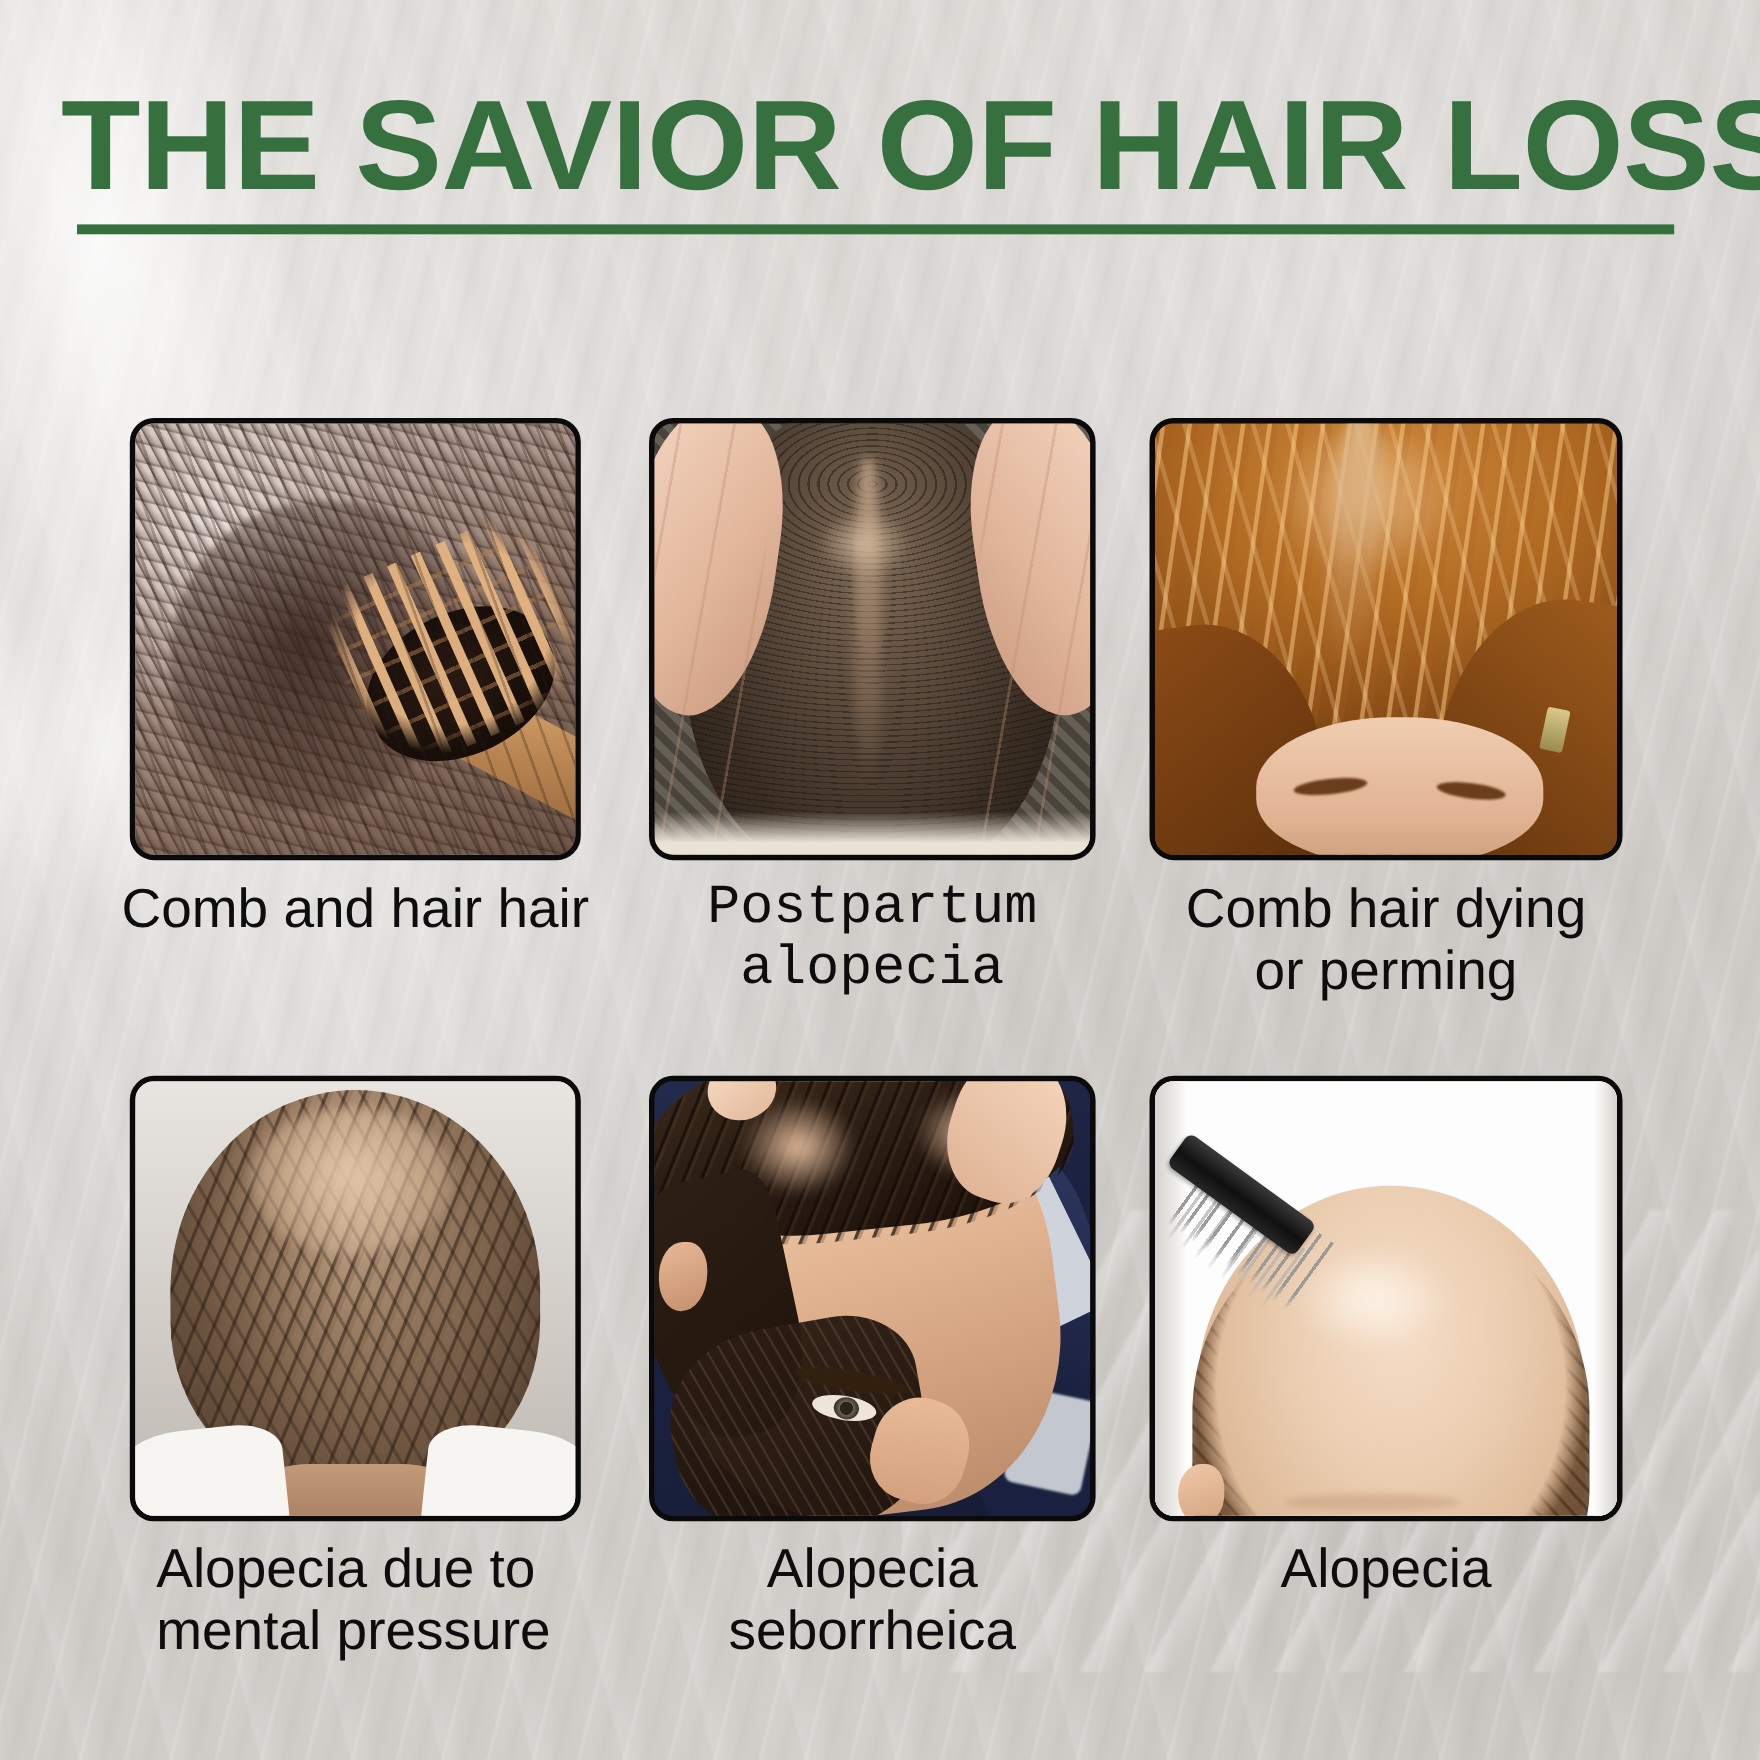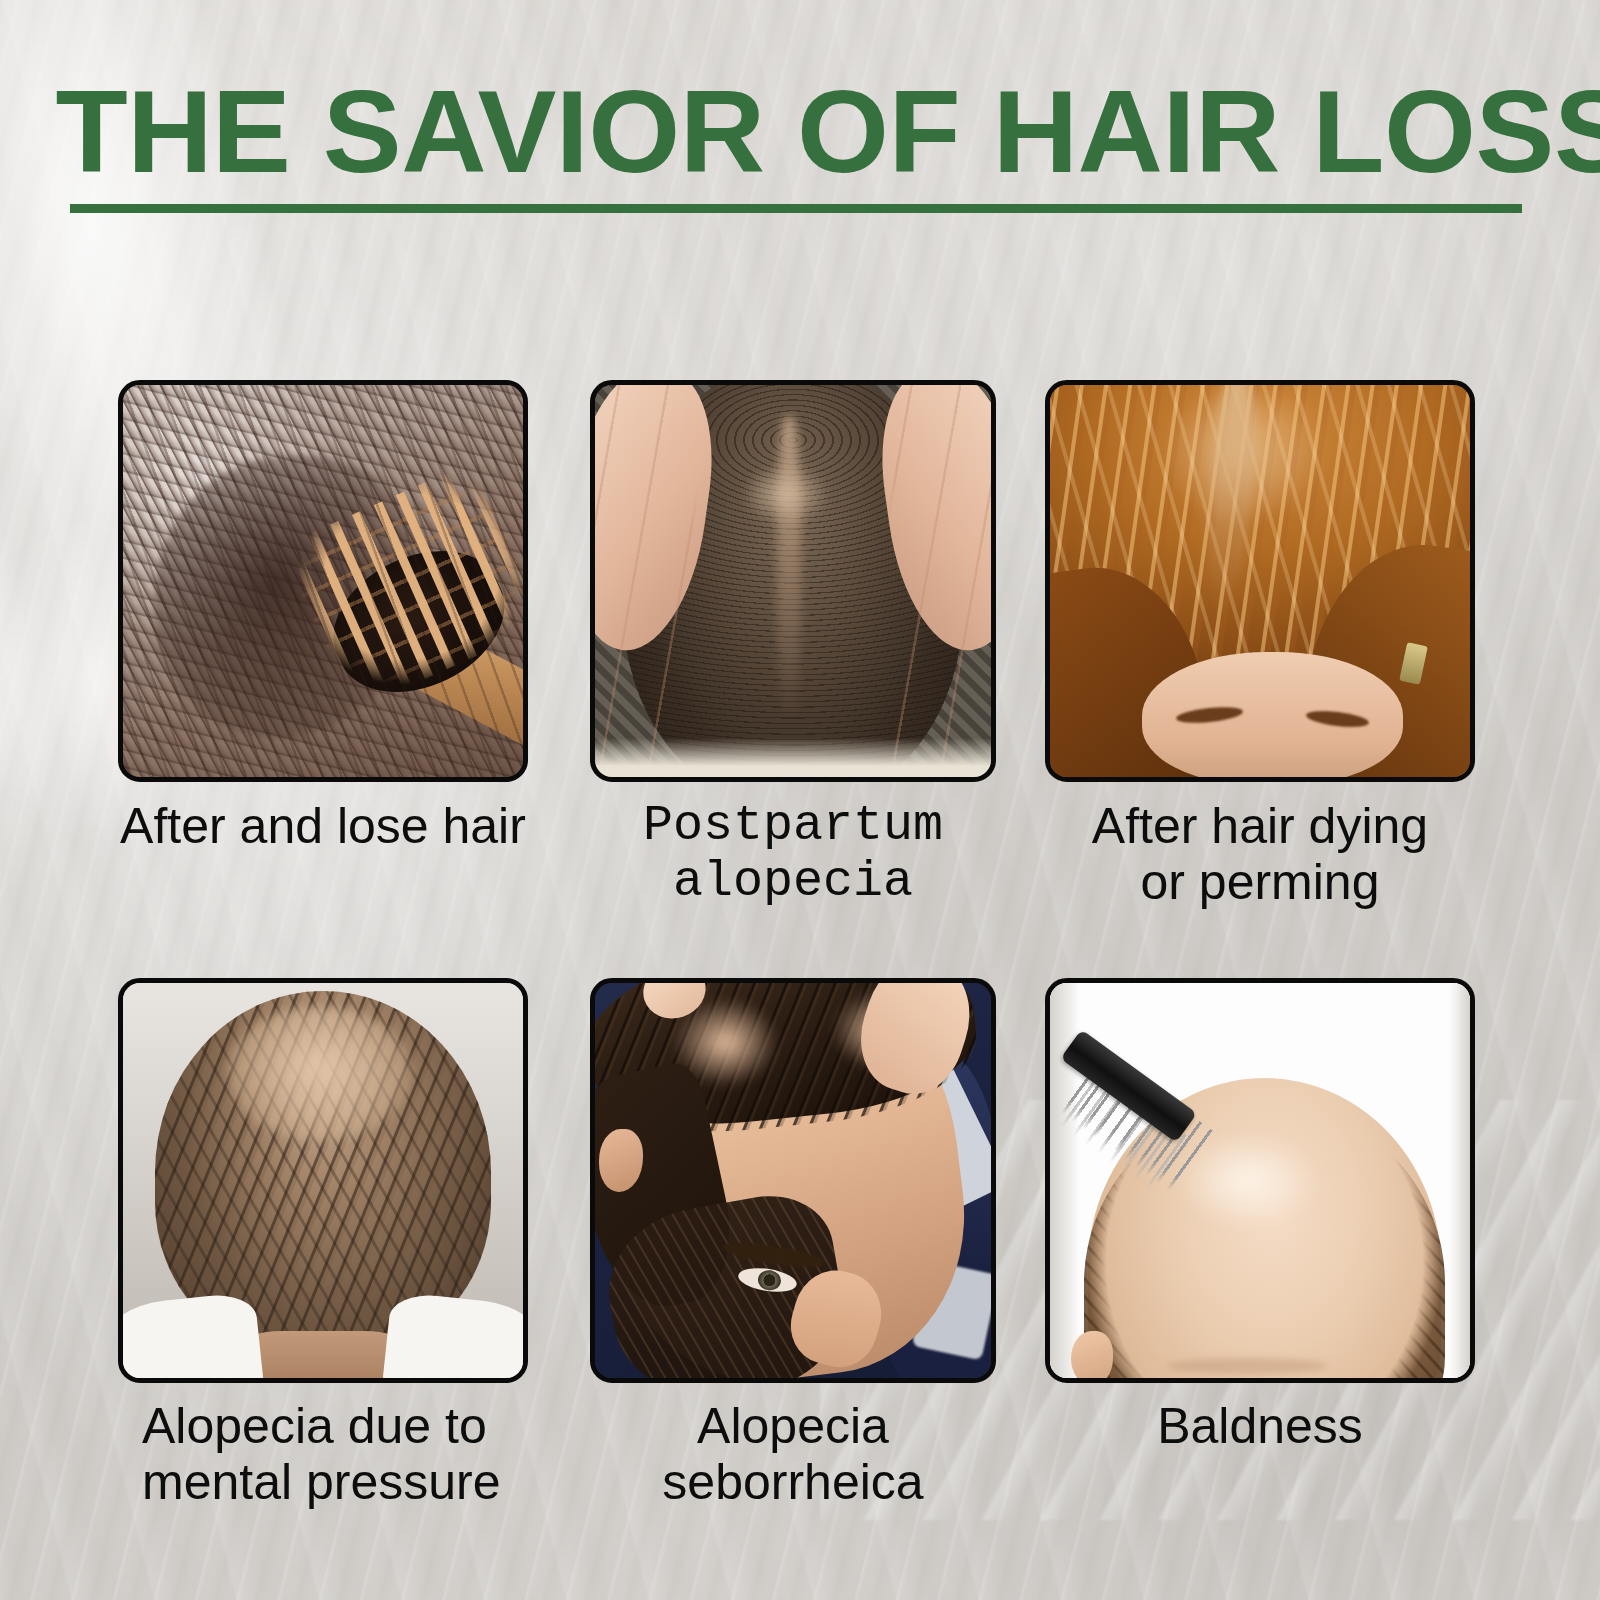--- a/index.html
+++ b/index.html
@@ -346,21 +346,21 @@
           <div class="light"></div>
           <div class="strands"></div>
           <div class="strands b"></div>
           <div class="clump"></div>
           <div class="handle"></div>
           <div class="pad"></div>
           <div class="bristles"></div>
           <div class="topstrands"></div>
         </div>
       </div>
-      <div class="caption" style="top:418px;">After and lose hair</div>
+      <div class="caption" style="top:418px;">Comb and hair hair</div>
     </div>
 
     <div class="cell" style="left:590px;top:380px;width:406px;">
       <div class="photo p2" style="width:406px;height:402px;">
         <div class="scene">
           <div class="bgpat"></div>
           <div class="head"></div>
           <div class="hairtex"></div>
           <div class="part"></div>
           <div class="crown"></div>
@@ -382,21 +382,21 @@
           <div class="scalp"></div>
           <div class="part"></div>
           <div class="fringeL"></div>
           <div class="fringeR"></div>
           <div class="face"></div>
           <div class="brow"></div>
           <div class="brow2"></div>
           <div class="clip"></div>
         </div>
       </div>
-      <div class="caption" style="top:418px;">After hair dying
+      <div class="caption" style="top:418px;">Comb hair dying
 or perming</div>
     </div>
 
     <div class="cell" style="left:118px;top:978px;width:410px;">
       <div class="photo p4" style="width:410px;height:405px;">
         <div class="scene">
           <div class="bk"></div>
           <div class="head"></div>
           <div class="hairtex"></div>
           <div class="hairtex2"></div>
@@ -446,17 +446,17 @@
           <div class="hairRing"></div>
           <div class="hairTexR"></div>
           <div class="shine"></div>
           <div class="brow"></div>
           <div class="earL"></div>
           <div class="brushPins2"></div>
           <div class="brushPins"></div>
           <div class="brushBody"></div>
         </div>
       </div>
-      <div class="caption" style="top:420px;">Baldness</div>
+      <div class="caption" style="top:420px;">Alopecia</div>
     </div>
 
   </div>
 </div>
 
 </body></html>

